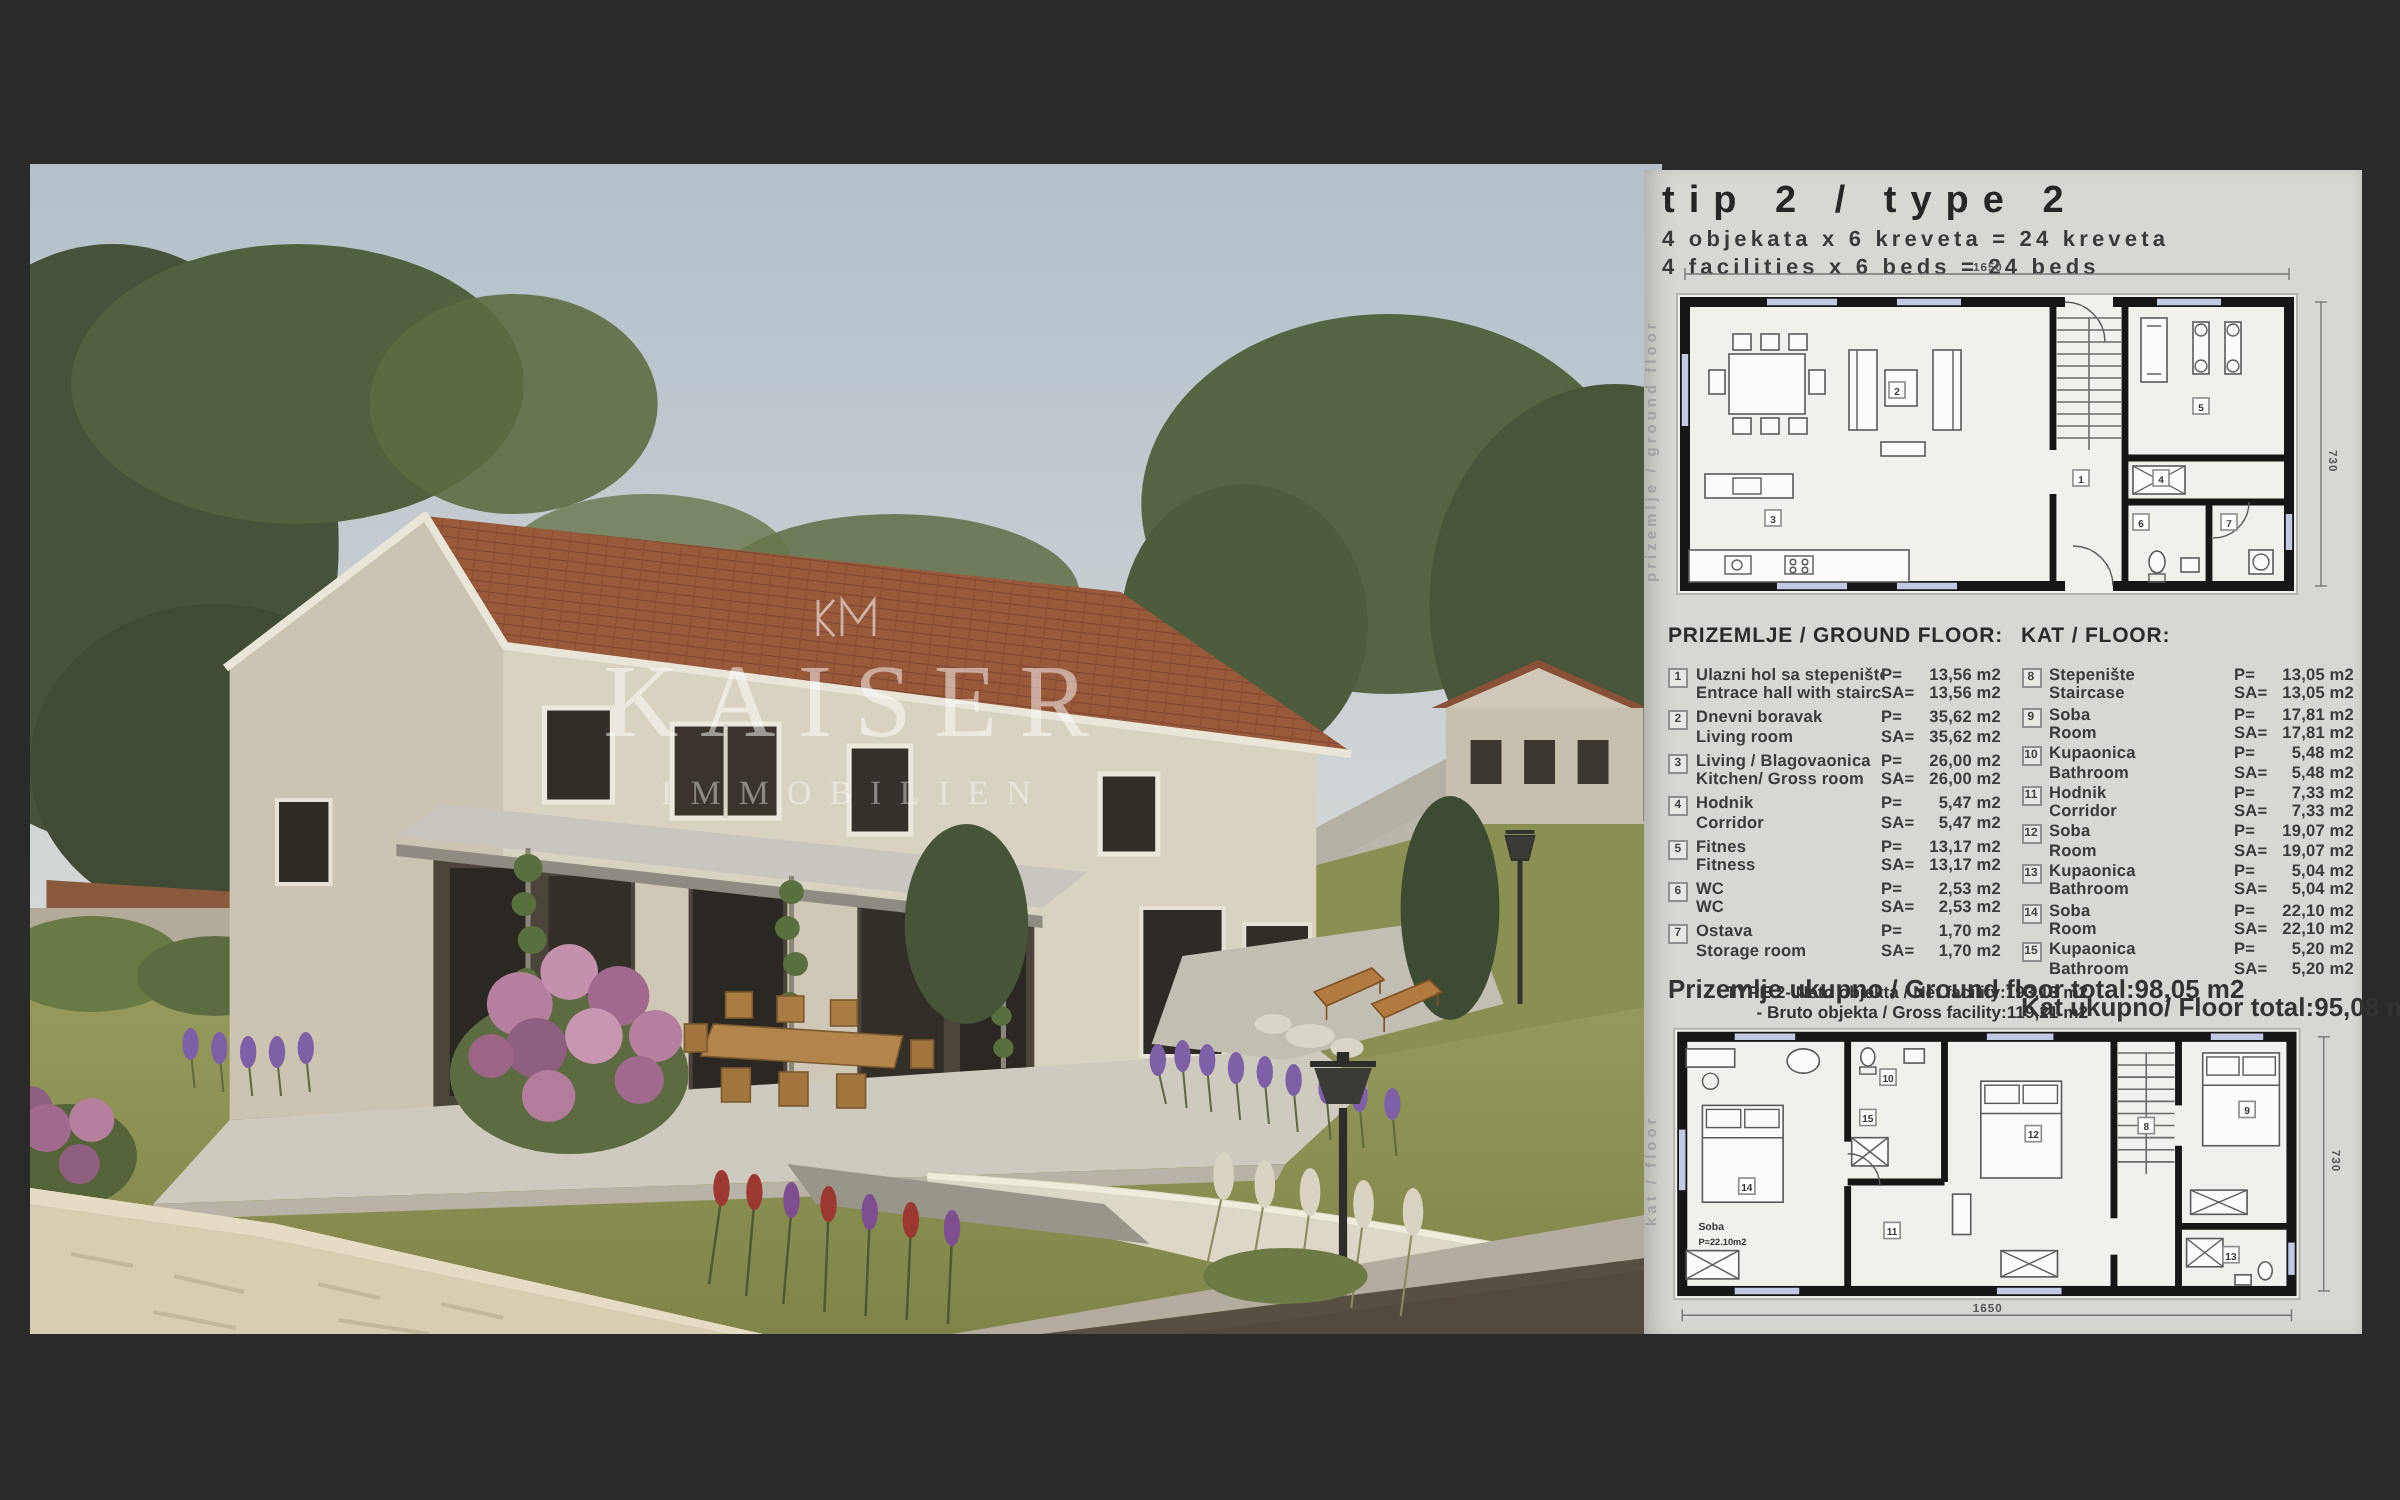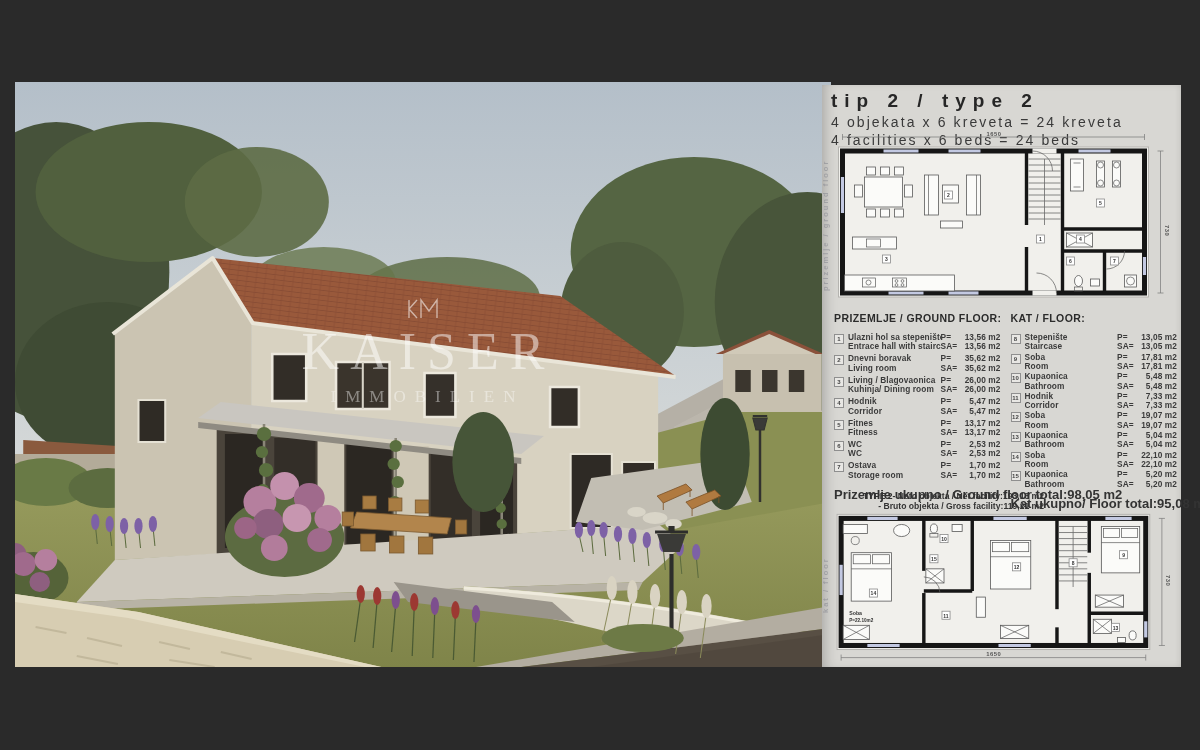--- a/index.html
+++ b/index.html
@@ -14,21 +14,21 @@
   .wm-title{font-family:"Liberation Serif",serif;font-size:52px;letter-spacing:11px;
             padding-left:11px;line-height:52px;font-weight:400;}
   .wm-sub{font-family:"Liberation Serif",serif;font-size:17px;letter-spacing:9px;
           padding-left:9px;margin-top:9px;color:rgba(255,255,255,0.42);}
   
   .plans{position:absolute;left:822px;top:85px;width:359px;height:582px;background:#d8d7d3;
          box-shadow:inset 10px 0 14px -8px rgba(0,0,0,.25), inset -4px 0 8px -6px rgba(0,0,0,.2);
          color:#2e2e2e;}
   .p-head{position:absolute;top:5px;left:9px;}
   .p-title{font-size:19px;font-weight:700;letter-spacing:7px;color:#262626;white-space:nowrap;}
-  .p-cap{font-size:14px;font-weight:400;letter-spacing:2.1px;color:#3a3a3a;margin-top:2px;white-space:nowrap;}
+  .p-cap{font-size:11px;font-weight:700;letter-spacing:2.1px;color:#3a3a3a;margin-top:2px;white-space:nowrap;}
   .plan-svg{position:absolute;left:5px;width:349px;}
   .plan1{top:44px;height:181px;}
   .plan2{top:427px;height:152px;}
   .side-label{position:absolute;left:-1px;width:10px;font-size:7.5px;letter-spacing:2px;
               color:rgba(120,122,134,.45);writing-mode:vertical-rl;transform:rotate(180deg);
               text-align:center;font-weight:700;}
   .side1{top:60px;height:160px;}
   .side2{top:430px;height:140px;}
   .lists{position:absolute;top:227px;left:12px;right:4px;display:flex;gap:10px;}
   .col{flex:1;min-width:0;}
@@ -544,21 +544,21 @@
                   <span>SA=</span>
                   <span>35,62 m2</span>
                 </span>
               </span>
             </div>
 
             <div class="room-row">
               <span class="rnum">3</span>
               <span class="rnames">
                 <span>Living / Blagovaonica</span>
-                <span>Kuhinja/ Dining room</span>
+                <span>Kitchen/ Gross room</span>
               </span>
               <span class="rareas">
                 <span class="aline">
                   <span>P=</span>
                   <span>26,00 m2</span>
                 </span>
                 <span class="aline">
                   <span>SA=</span>
                   <span>26,00 m2</span>
                 </span>

